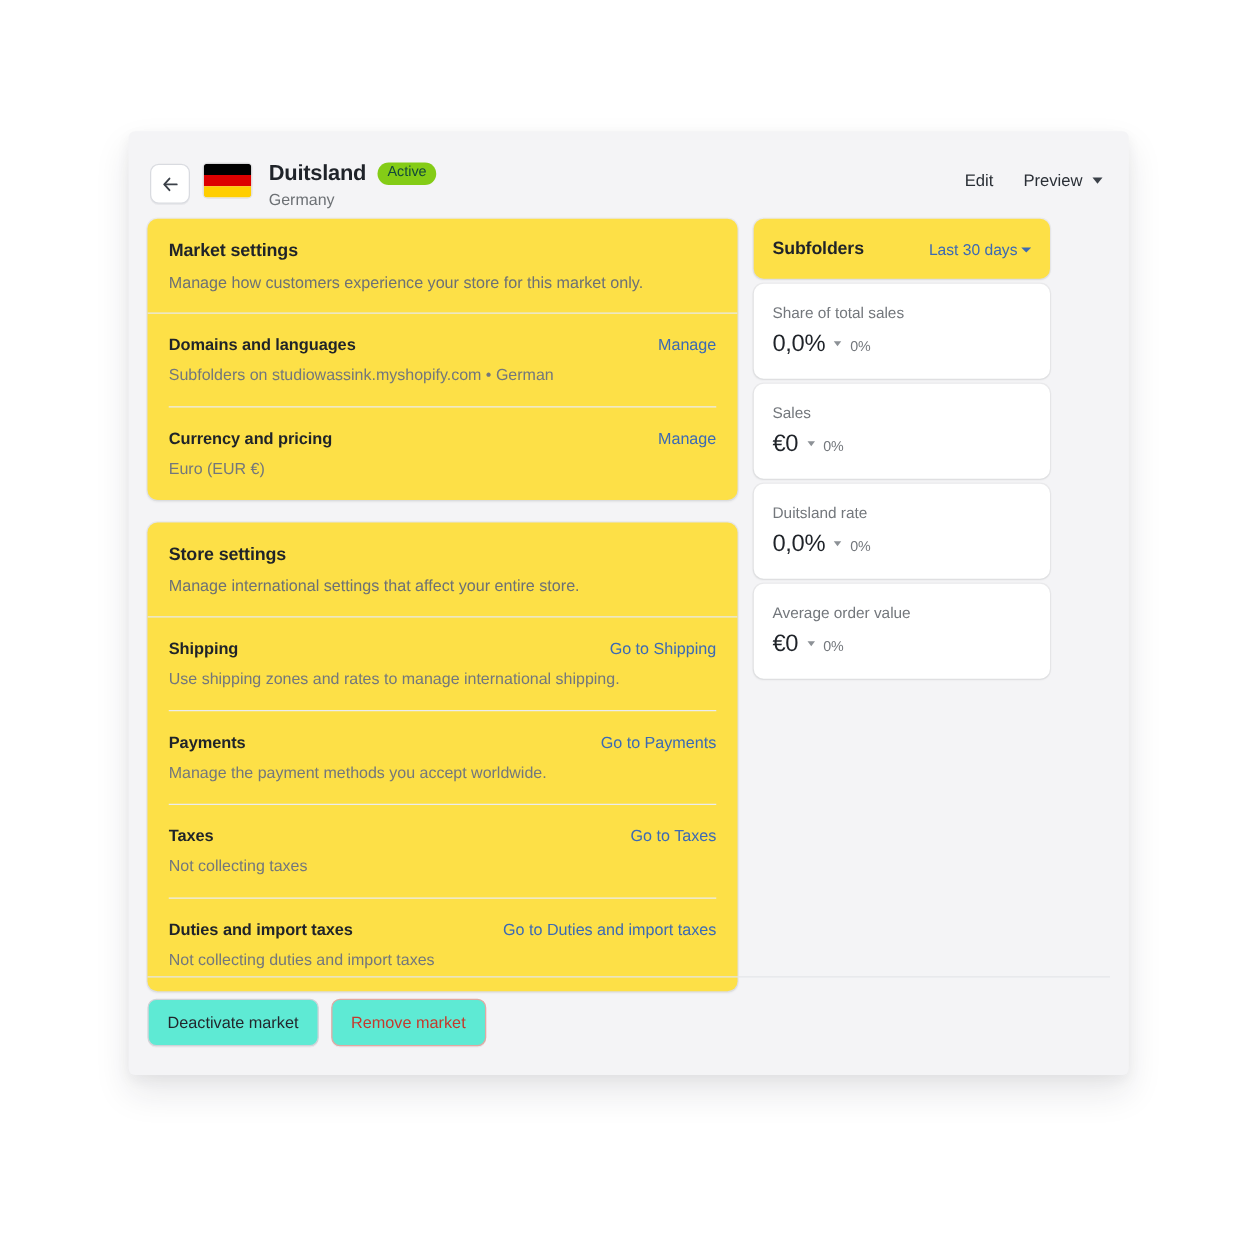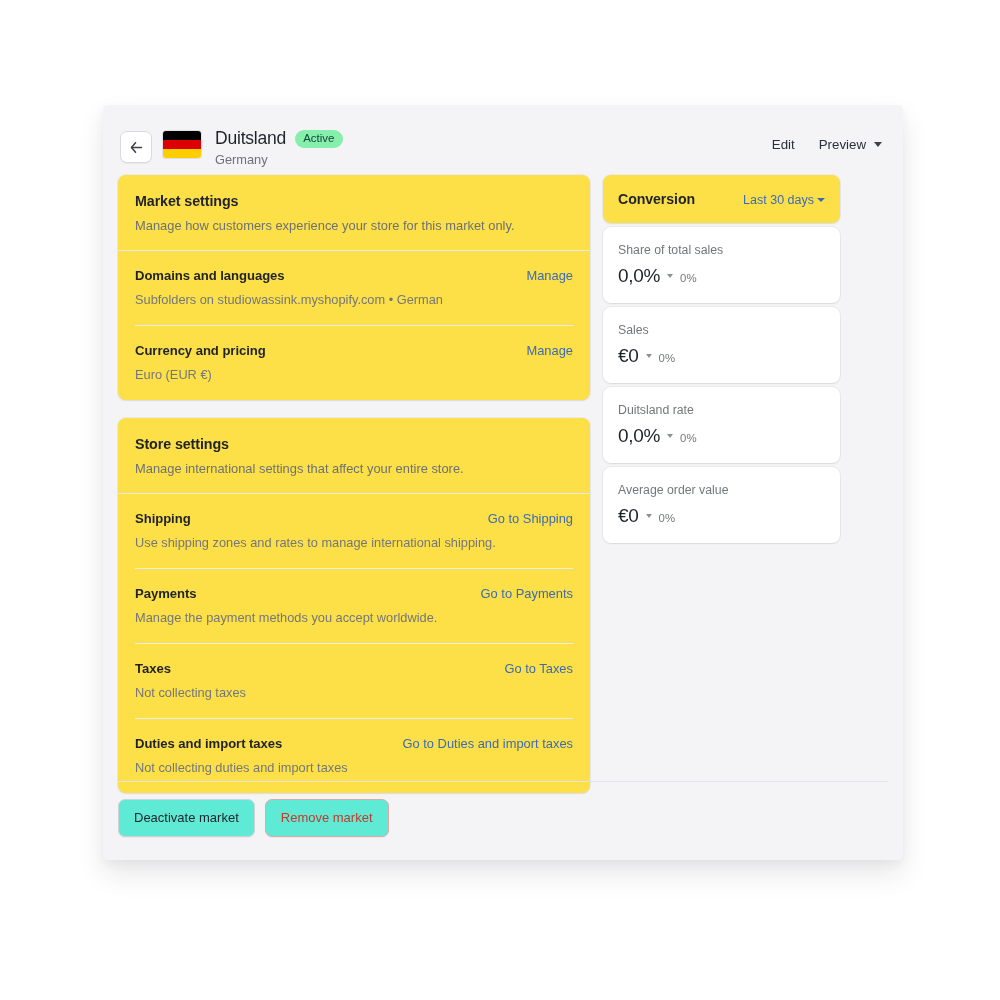--- a/index.html
+++ b/index.html
@@ -47,25 +47,25 @@
     box-shadow: 0 0 0 1px rgba(0,0,0,.08);
   }
   .flag i { display: block; height: 33.34%; }
   .flag .b1 { background: #000000; }
   .flag .b2 { background: #dd0000; }
   .flag .b3 { background: #ffce00; }
 
   .title-wrap { position: absolute; left: 112px; top: 23px; }
   .title-row { display: flex; align-items: center; gap: 9px; }
   .market-title {
-    font-size: 17.5px; font-weight: 400; color: #1f2329;
+    font-size: 17.5px; font-weight: 700; color: #1f2329;
     letter-spacing: -.2px; line-height: 21px;
   }
   .badge-active {
-    background: #86efac; color: #13493a;
+    background: #84cc16; color: #13493a;
     font-size: 11.5px; font-weight: 500;
     padding: 2px 8px 3px; border-radius: 9px;
     line-height: 13px; white-space: nowrap;
   }
   .market-sub {
     font-size: 12.8px; color: #6d7175;
     margin-top: 3px; line-height: 16px;
   }
 
   .top-actions {
@@ -307,21 +307,21 @@
           </div>
 
         </div>
       </div>
     </div>
 
     <div class="col-right">
 
       <div class="card">
         <div class="perf-head">
-          <h2>Conversion</h2>
+          <h2>Subfolders</h2>
           <div class="range-wrap">
             <span class="range-label">Last 30 days</span>
             <span class="caret-blue"></span>
           </div>
         </div>
       </div>
 
       <div class="metric">
         <div class="metric-label">Share of total sales</div>
         <div class="metric-row">

